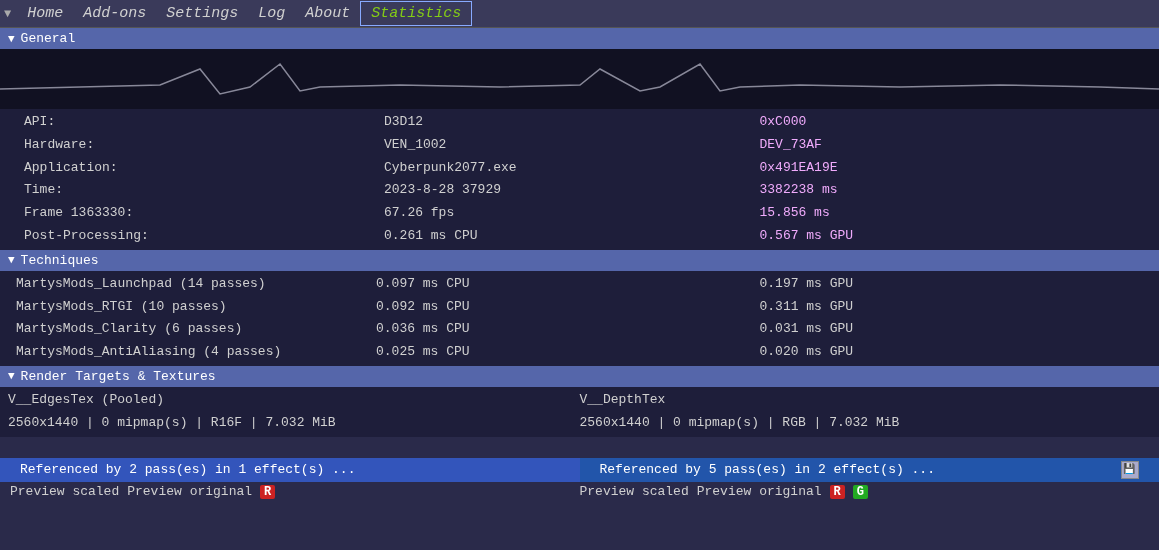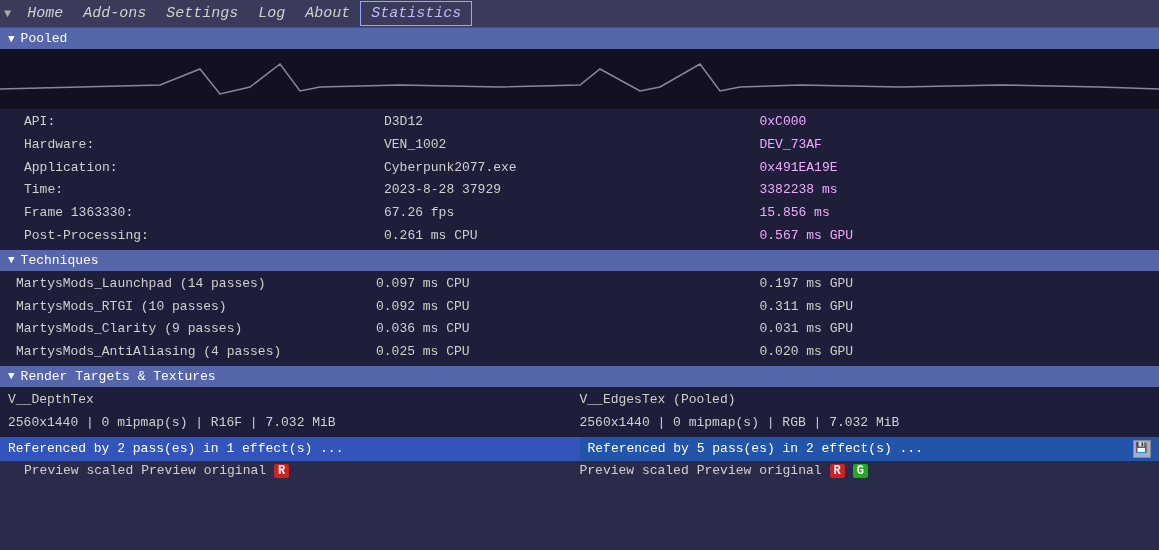--- a/index.html
+++ b/index.html
@@ -29,21 +29,21 @@
     }
     .menu-item {
       padding: 3px 10px;
       color: #d0d0d0;
       cursor: pointer;
       font-size: 15px;
       font-style: italic;
     }
     .menu-item.active {
       border: 1px solid #88aaff;
-      color: #c4b5fd;
+      color: #84cc16;
       background: transparent;
     }
 
     
     .section-header {
       background: #5566aa;
       padding: 3px 8px;
       display: flex;
       align-items: center;
       color: #ffffff;
@@ -106,21 +106,21 @@
       display: grid;
       grid-template-columns: 1fr 1fr;
       padding: 1px 8px;
       line-height: 1.6;
     }
 
     .preview-row {
       display: grid;
       grid-template-columns: 1fr 1fr;
       background: #2a2a4a;
-      padding: 2px 24px;
+      padding: 2px 10px;
       align-items: center;
     }
     .preview-cell {
       display: flex;
       align-items: center;
       gap: 8px;
     }
 
     .badge-r {
       background: #cc2222;
@@ -155,24 +155,25 @@
       width: 100%;
       height: 100%;
     }
 
     .ref-row {
       display: grid;
       grid-template-columns: 1fr 1fr;
       align-items: stretch;
     }
     .ref-cell {
-      padding: 2px 8px;
+      padding: 2px 20px;
       color: #ffffff;
       font-size: 13px;
       line-height: 1.6;
+      margin-top: 21px;
     }
     .ref-cell-blue {
       background: #3355bb;
     }
     .ref-cell-teal {
       background: #2255aa;
       display: flex;
       align-items: center;
       justify-content: space-between;
       text-align: right;
@@ -186,21 +187,21 @@
   <span class="menu-item">Home</span>
   <span class="menu-item">Add-ons</span>
   <span class="menu-item">Settings</span>
   <span class="menu-item">Log</span>
   <span class="menu-item">About</span>
   <span class="menu-item active">Statistics</span>
 </div>
 
 <div class="section-header">
   <span class="section-arrow">▼</span>
-  <span>Pooled</span>
+  <span>General</span>
 </div>
 
 <div class="graph-area">
   <svg class="graph-svg" viewBox="0 0 1159 60" preserveAspectRatio="none">
     <rect width="1159" height="60" fill="#111122"></rect>
 
     <polyline fill="none" stroke="#888899" stroke-width="1.5" points="0,40 80,38 160,36 200,20 220,45 250,38 280,15 300,42 320,38 400,36 500,38 580,36 600,20 640,42 660,38 700,15 720,42 740,38 800,36 900,38 1000,36 1100,38 1159,40"></polyline>
   </svg>
 </div>
 
@@ -247,41 +248,41 @@
     <span>MartysMods_Launchpad (14 passes)</span>
     <span>0.097 ms CPU</span>
     <span>0.197 ms GPU</span>
   </div>
   <div class="tech-row">
     <span>MartysMods_RTGI (10 passes)</span>
     <span>0.092 ms CPU</span>
     <span>0.311 ms GPU</span>
   </div>
   <div class="tech-row">
-    <span>MartysMods_Clarity (9 passes)</span>
+    <span>MartysMods_Clarity (6 passes)</span>
     <span>0.036 ms CPU</span>
     <span>0.031 ms GPU</span>
   </div>
   <div class="tech-row">
     <span>MartysMods_AntiAliasing (4 passes)</span>
     <span>0.025 ms CPU</span>
     <span>0.020 ms GPU</span>
   </div>
 </div>
 
 <div class="section-header">
   <span class="section-arrow">▼</span>
   <span>Render Targets &amp; Textures</span>
 </div>
 
 <div class="render-area">
 
   <div class="render-row">
+    <span>V__EdgesTex (Pooled)</span>
     <span>V__DepthTex</span>
-    <span>V__EdgesTex (Pooled)</span>
   </div>
 
   <div class="render-row">
     <span>2560x1440 | 0 mipmap(s) | R16F | 7.032 MiB</span>
     <span>2560x1440 | 0 mipmap(s) | RGB | 7.032 MiB</span>
   </div>
 </div>
 
 <div class="ref-row">
   <div class="ref-cell ref-cell-blue">

